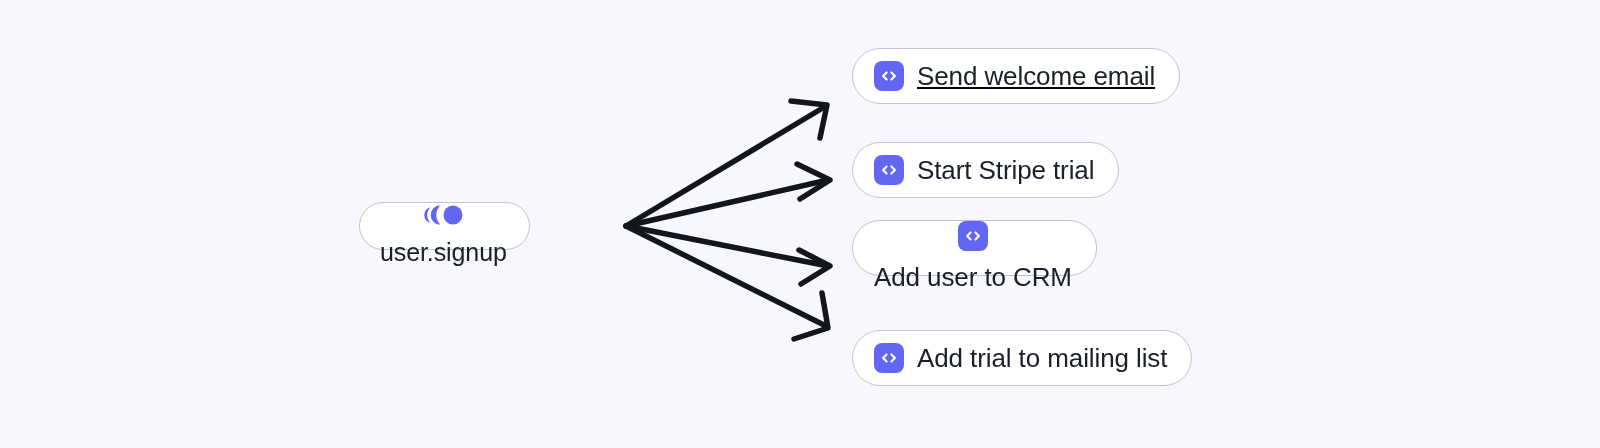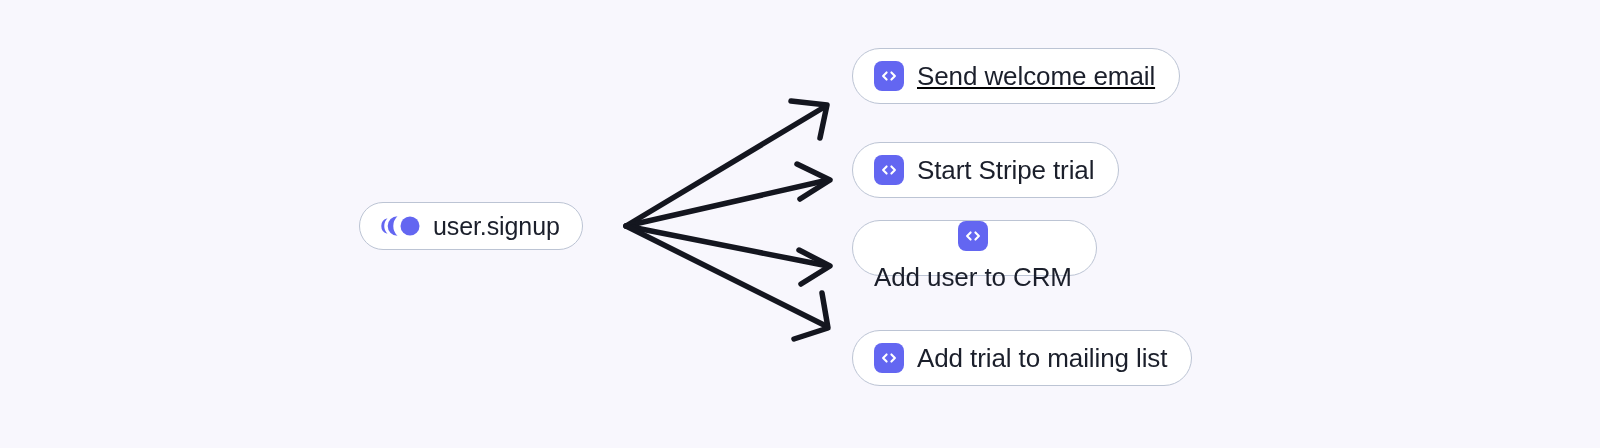--- a/index.html
+++ b/index.html
@@ -37,20 +37,21 @@
     border: 1.6px solid #bcc4d4;
     border-radius: 999px;
     white-space: nowrap;
   }
   .node-source {
     left: 359px;
     top: 202px;
     height: 48px;
     padding: 0 22px 0 20px;
     gap: 13px;
+    flex-direction: column;
   }
   .node-action {
     left: 852px;
     height: 56px;
     padding: 0 24px 0 21px;
     gap: 13px;
   }
   .node-action.a0 { top: 48px; text-decoration: underline; }
   .node-action.a1 { top: 142px; }
   .node-action.a2 { top: 220px; flex-direction: column; }

